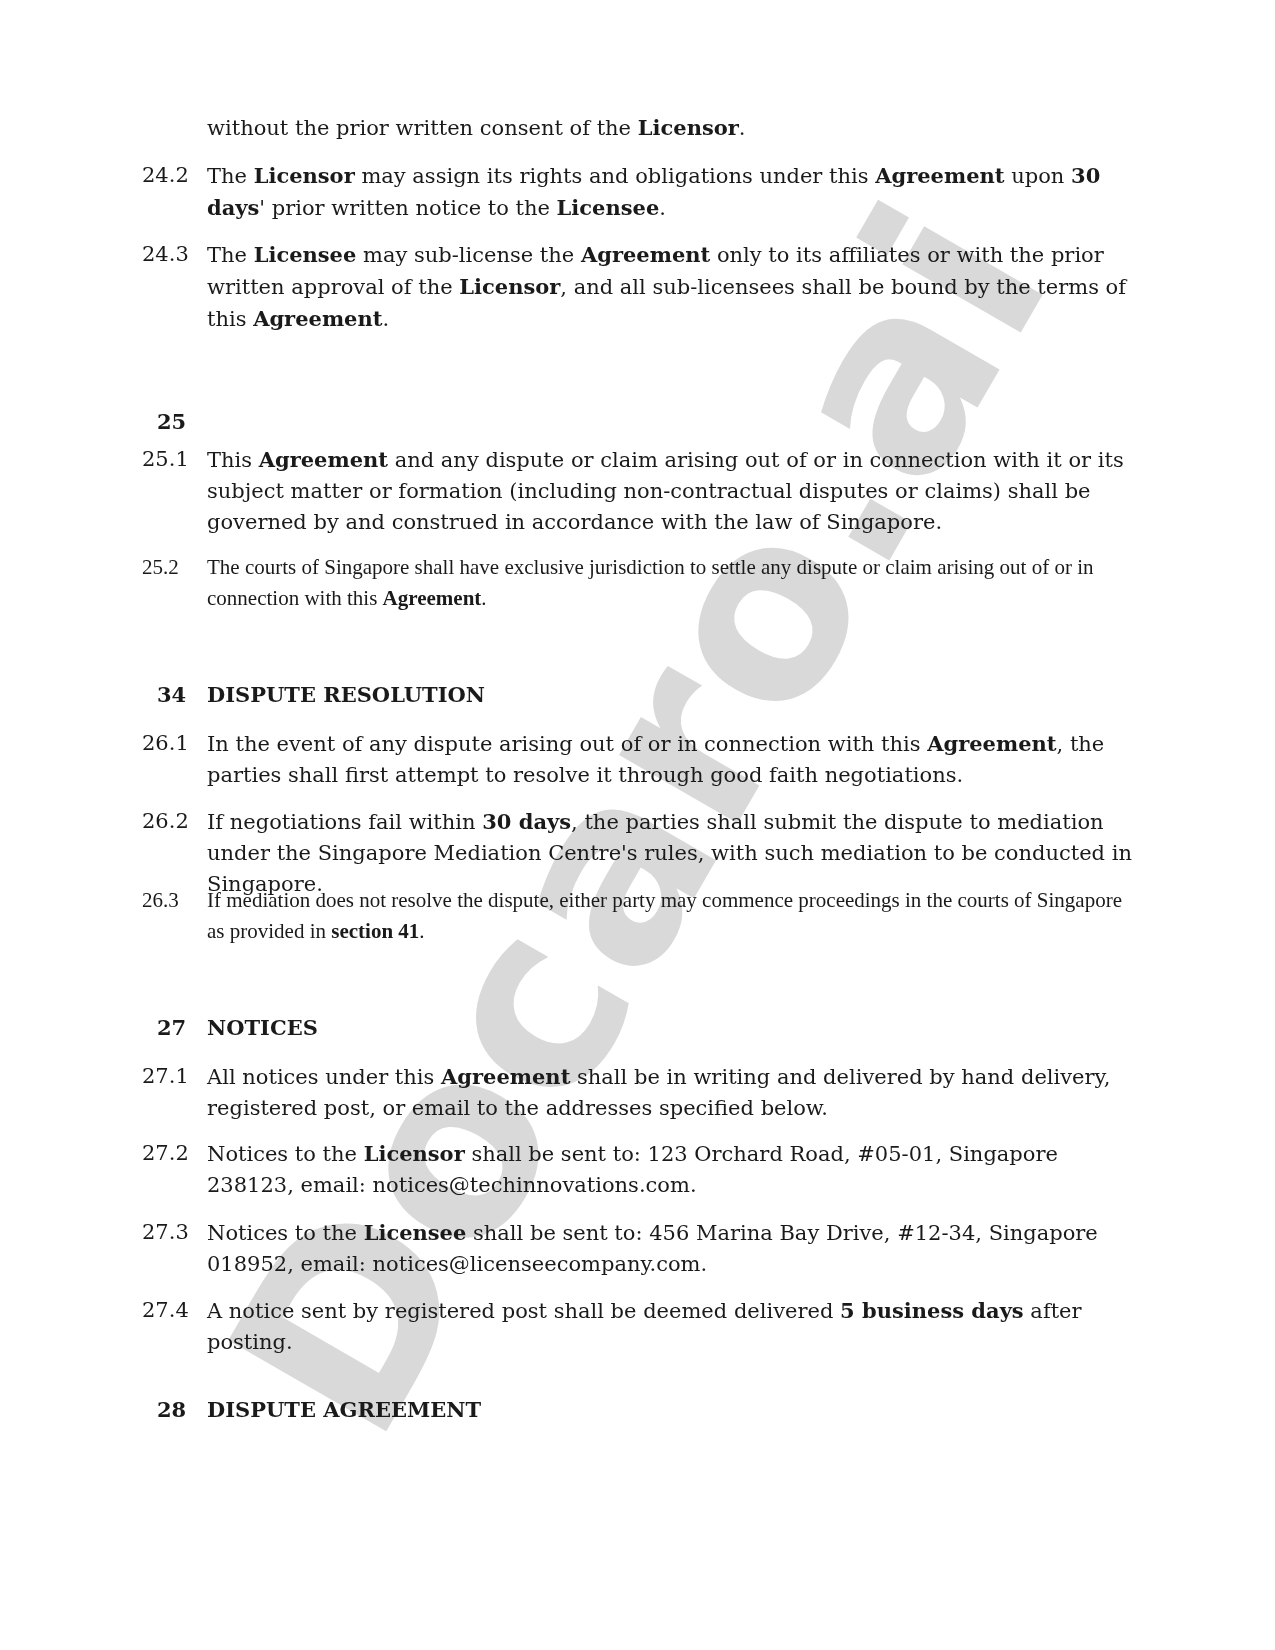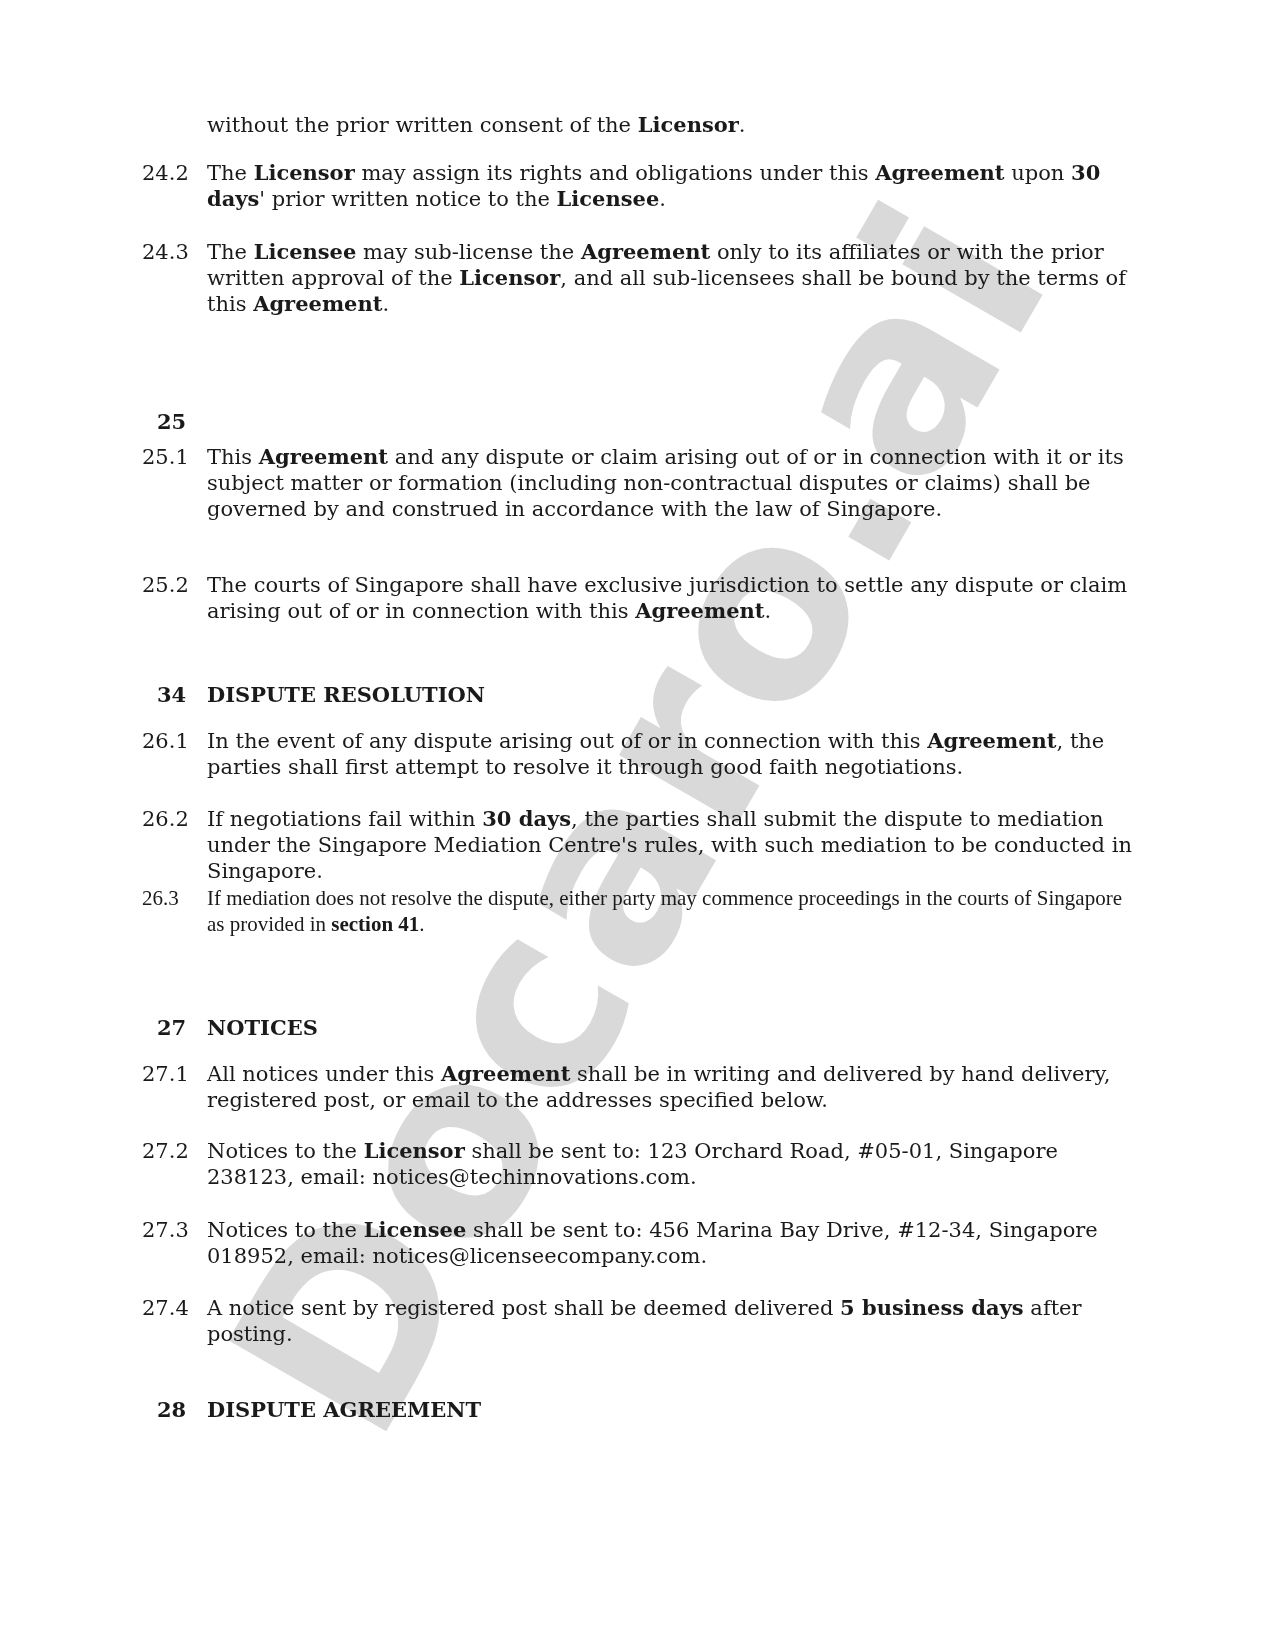--- a/index.html
+++ b/index.html
@@ -4,38 +4,38 @@
 <style>
   html, body { margin: 0; padding: 0; background: #ffffff; }
   body { width: 1275px; height: 1650px; position: relative; overflow: hidden;
          font-family: "DejaVu Serif", "Liberation Serif", serif; color: #1a1a1a; }
   .page { position: absolute; left: 0; top: 0; width: 1275px; height: 1650px; }
   .watermark { position: absolute; left: 640px; top: 820px; transform: translate(-50%, -50%) rotate(-60deg);
                font-family: "DejaVu Sans", "Liberation Sans", sans-serif; font-weight: bold;
                font-size: 250px; color: #d9d9d9; white-space: nowrap; letter-spacing: 2px;
                z-index: 0; user-select: none; line-height: 1; }
   .content { position: absolute; left: 0; top: 0; width: 1275px; z-index: 1; }
-  .para { position: absolute; left: 207px; width: 930px; font-size: 21px; line-height: 26px; }
+  .para { position: absolute; left: 207px; width: 930px; font-size: 21px; line-height: 31px; }
   .num { position: absolute; left: -65px; width: 50px; text-align: left; }
   .heading { position: absolute; left: 207px; font-size: 21px; font-weight: bold; line-height: 31px; }
   .heading .hnum { position: absolute; left: -50px; width: 40px; text-align: left; }
   b { font-weight: bold; }
 </style>
 </head>
 <body>
 
 <div class="page">
   <div class="watermark">Docaro.ai</div>
   <div class="content" id="content">
       <div class="para" style="top: 112px;"><span>without the prior written consent of the </span><b>Licensor</b><span>.</span></div>
       <div class="para" style="top: 160px;"><span class="num">24.2</span><span>The </span><b>Licensor</b><span> may assign its rights and obligations under this </span><b>Agreement</b><span> upon </span><b>30 days</b><span>' prior written notice to the </span><b>Licensee</b><span>.</span></div>
       <div class="para" style="top: 239px;"><span class="num">24.3</span><span>The </span><b>Licensee</b><span> may sub-license the </span><b>Agreement</b><span> only to its affiliates or with the prior written approval of the </span><b>Licensor</b><span>, and all sub-licensees shall be bound by the terms of this </span><b>Agreement</b><span>.</span></div>
       <div class="heading" style="top: 396px; margin-top: 10px;"><span class="hnum">25</span></div>
       <div class="para" style="top: 444px;"><span class="num">25.1</span><span>This </span><b>Agreement</b><span> and any dispute or claim arising out of or in connection with it or its subject matter or formation (including non-contractual disputes or claims) shall be governed by and construed in accordance with the law of Singapore.</span></div>
-      <div class="para" style="top: 572px;"><span class="num">25.2</span><span>The courts of Singapore shall have exclusive jurisdiction to settle any dispute or claim arising out of or in connection with this </span><b>Agreement</b><span>.</span></div>
+      <div class="para" style="top: 552px; font-family: Liberation Serif, serif;"><span class="num">25.2</span><span>The courts of Singapore shall have exclusive jurisdiction to settle any dispute or claim arising out of or in connection with this </span><b>Agreement</b><span>.</span></div>
       <div class="heading" style="top: 679px;"><span class="hnum">34</span><span>DISPUTE RESOLUTION</span></div>
       <div class="para" style="top: 728px;"><span class="num">26.1</span><span>In the event of any dispute arising out of or in connection with this </span><b>Agreement</b><span>, the parties shall first attempt to resolve it through good faith negotiations.</span></div>
       <div class="para" style="top: 806px;"><span class="num">26.2</span><span>If negotiations fail within </span><b>30 days</b><span>, the parties shall submit the dispute to mediation under the Singapore Mediation Centre's rules, with such mediation to be conducted in Singapore.</span></div>
       <div class="para" style="top: 885px; font-family: Liberation Serif, serif;"><span class="num">26.3</span><span>If mediation does not resolve the dispute, either party may commence proceedings in the courts of Singapore as provided in </span><b>section 41</b><span>.</span></div>
       <div class="heading" style="top: 1012px;"><span class="hnum">27</span><span>NOTICES</span></div>
       <div class="para" style="top: 1061px;"><span class="num">27.1</span><span>All notices under this </span><b>Agreement</b><span> shall be in writing and delivered by hand delivery, registered post, or email to the addresses specified below.</span></div>
       <div class="para" style="top: 1138px;"><span class="num">27.2</span><span>Notices to the </span><b>Licensor</b><span> shall be sent to: 123 Orchard Road, #05-01, Singapore 238123, email: notices@techinnovations.com.</span></div>
       <div class="para" style="top: 1217px;"><span class="num">27.3</span><span>Notices to the </span><b>Licensee</b><span> shall be sent to: 456 Marina Bay Drive, #12-34, Singapore 018952, email: notices@licenseecompany.com.</span></div>
       <div class="para" style="top: 1295px;"><span class="num">27.4</span><span>A notice sent by registered post shall be deemed delivered </span><b>5 business days</b><span> after posting.</span></div>
       <div class="heading" style="top: 1394px;"><span class="hnum">28</span><span>DISPUTE AGREEMENT</span></div>

